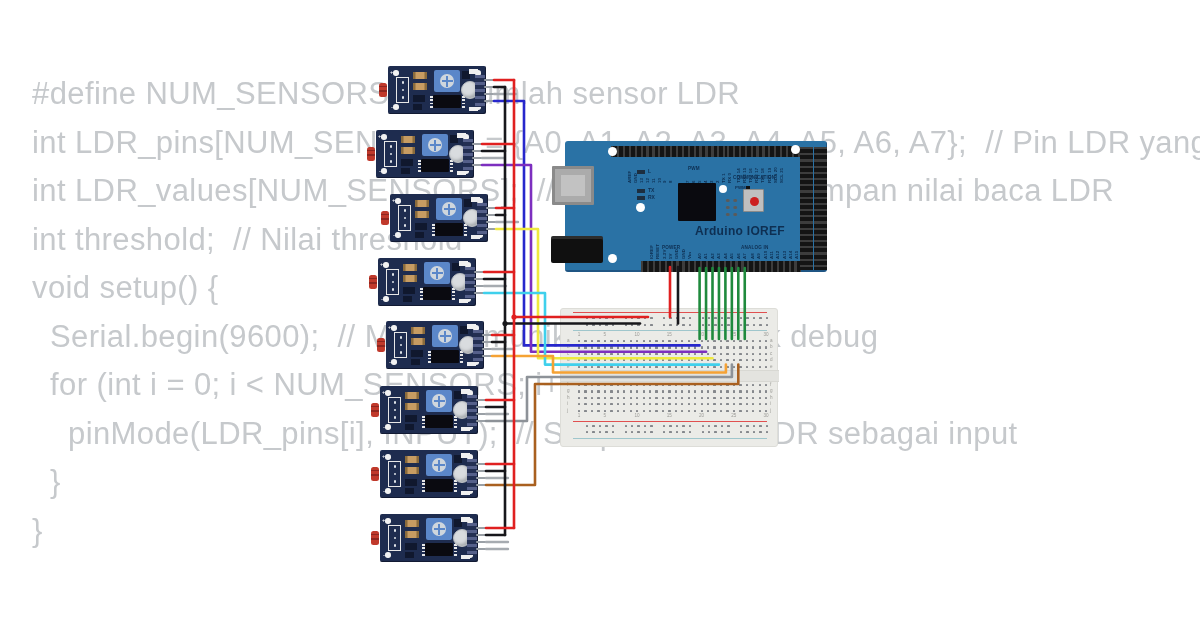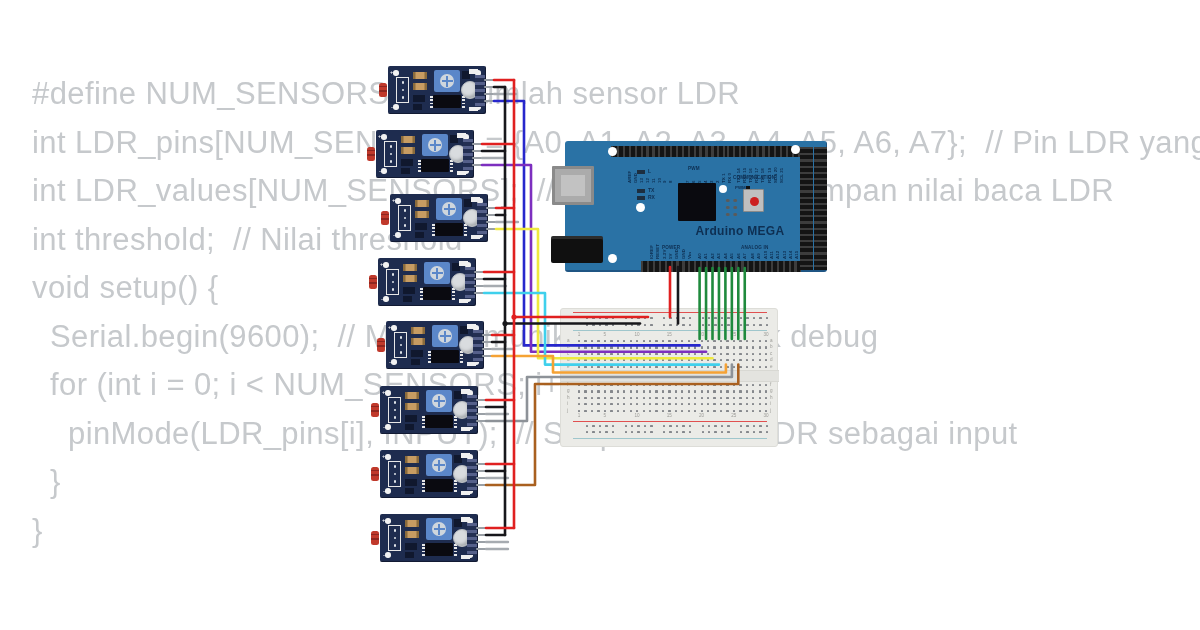--- a/index.html
+++ b/index.html
@@ -565,21 +565,21 @@
     <div class="ar-hole" style="left:71px;  top:62px;"></div>
     <div class="ar-hole" style="left:43px;  top:113px;"></div>
     <div class="ar-dot" style="left:154px; top:44px; width:8px; height:8px;"></div>
 
     <div class="ar-mcu"></div>
     <div class="ar-icsp"></div>
     <div class="ar-reset">
         <i></i>
       </div>
 
-    <div class="ar-title">Arduino MEGA</div>
+    <div class="ar-title">Arduino IOREF</div>
     <div class="ar-sec" style="left:123px; top:25px;">PWM</div>
     <div class="ar-sec" style="left:168px; top:34px;">COMMUNICATION</div>
     <div class="ar-sec" style="left:97px;  top:104px;">POWER</div>
     <div class="ar-sec" style="left:176px; top:104px;">ANALOG IN</div>
     <div class="ar-badge" style="left:170px; top:44px;"><span>PWM</span><i></i></div>
   <span class="ar-pl" style="left: 62px; top: 42px;">AREF</span>
       <span class="ar-pl" style="left: 67.9px; top: 42px;">GND</span>
       <span class="ar-pl" style="left: 73.8px; top: 42px;">13</span>
       <span class="ar-pl" style="left: 79.7px; top: 42px;">12</span>
       <span class="ar-pl" style="left: 85.6px; top: 42px;">11</span>

